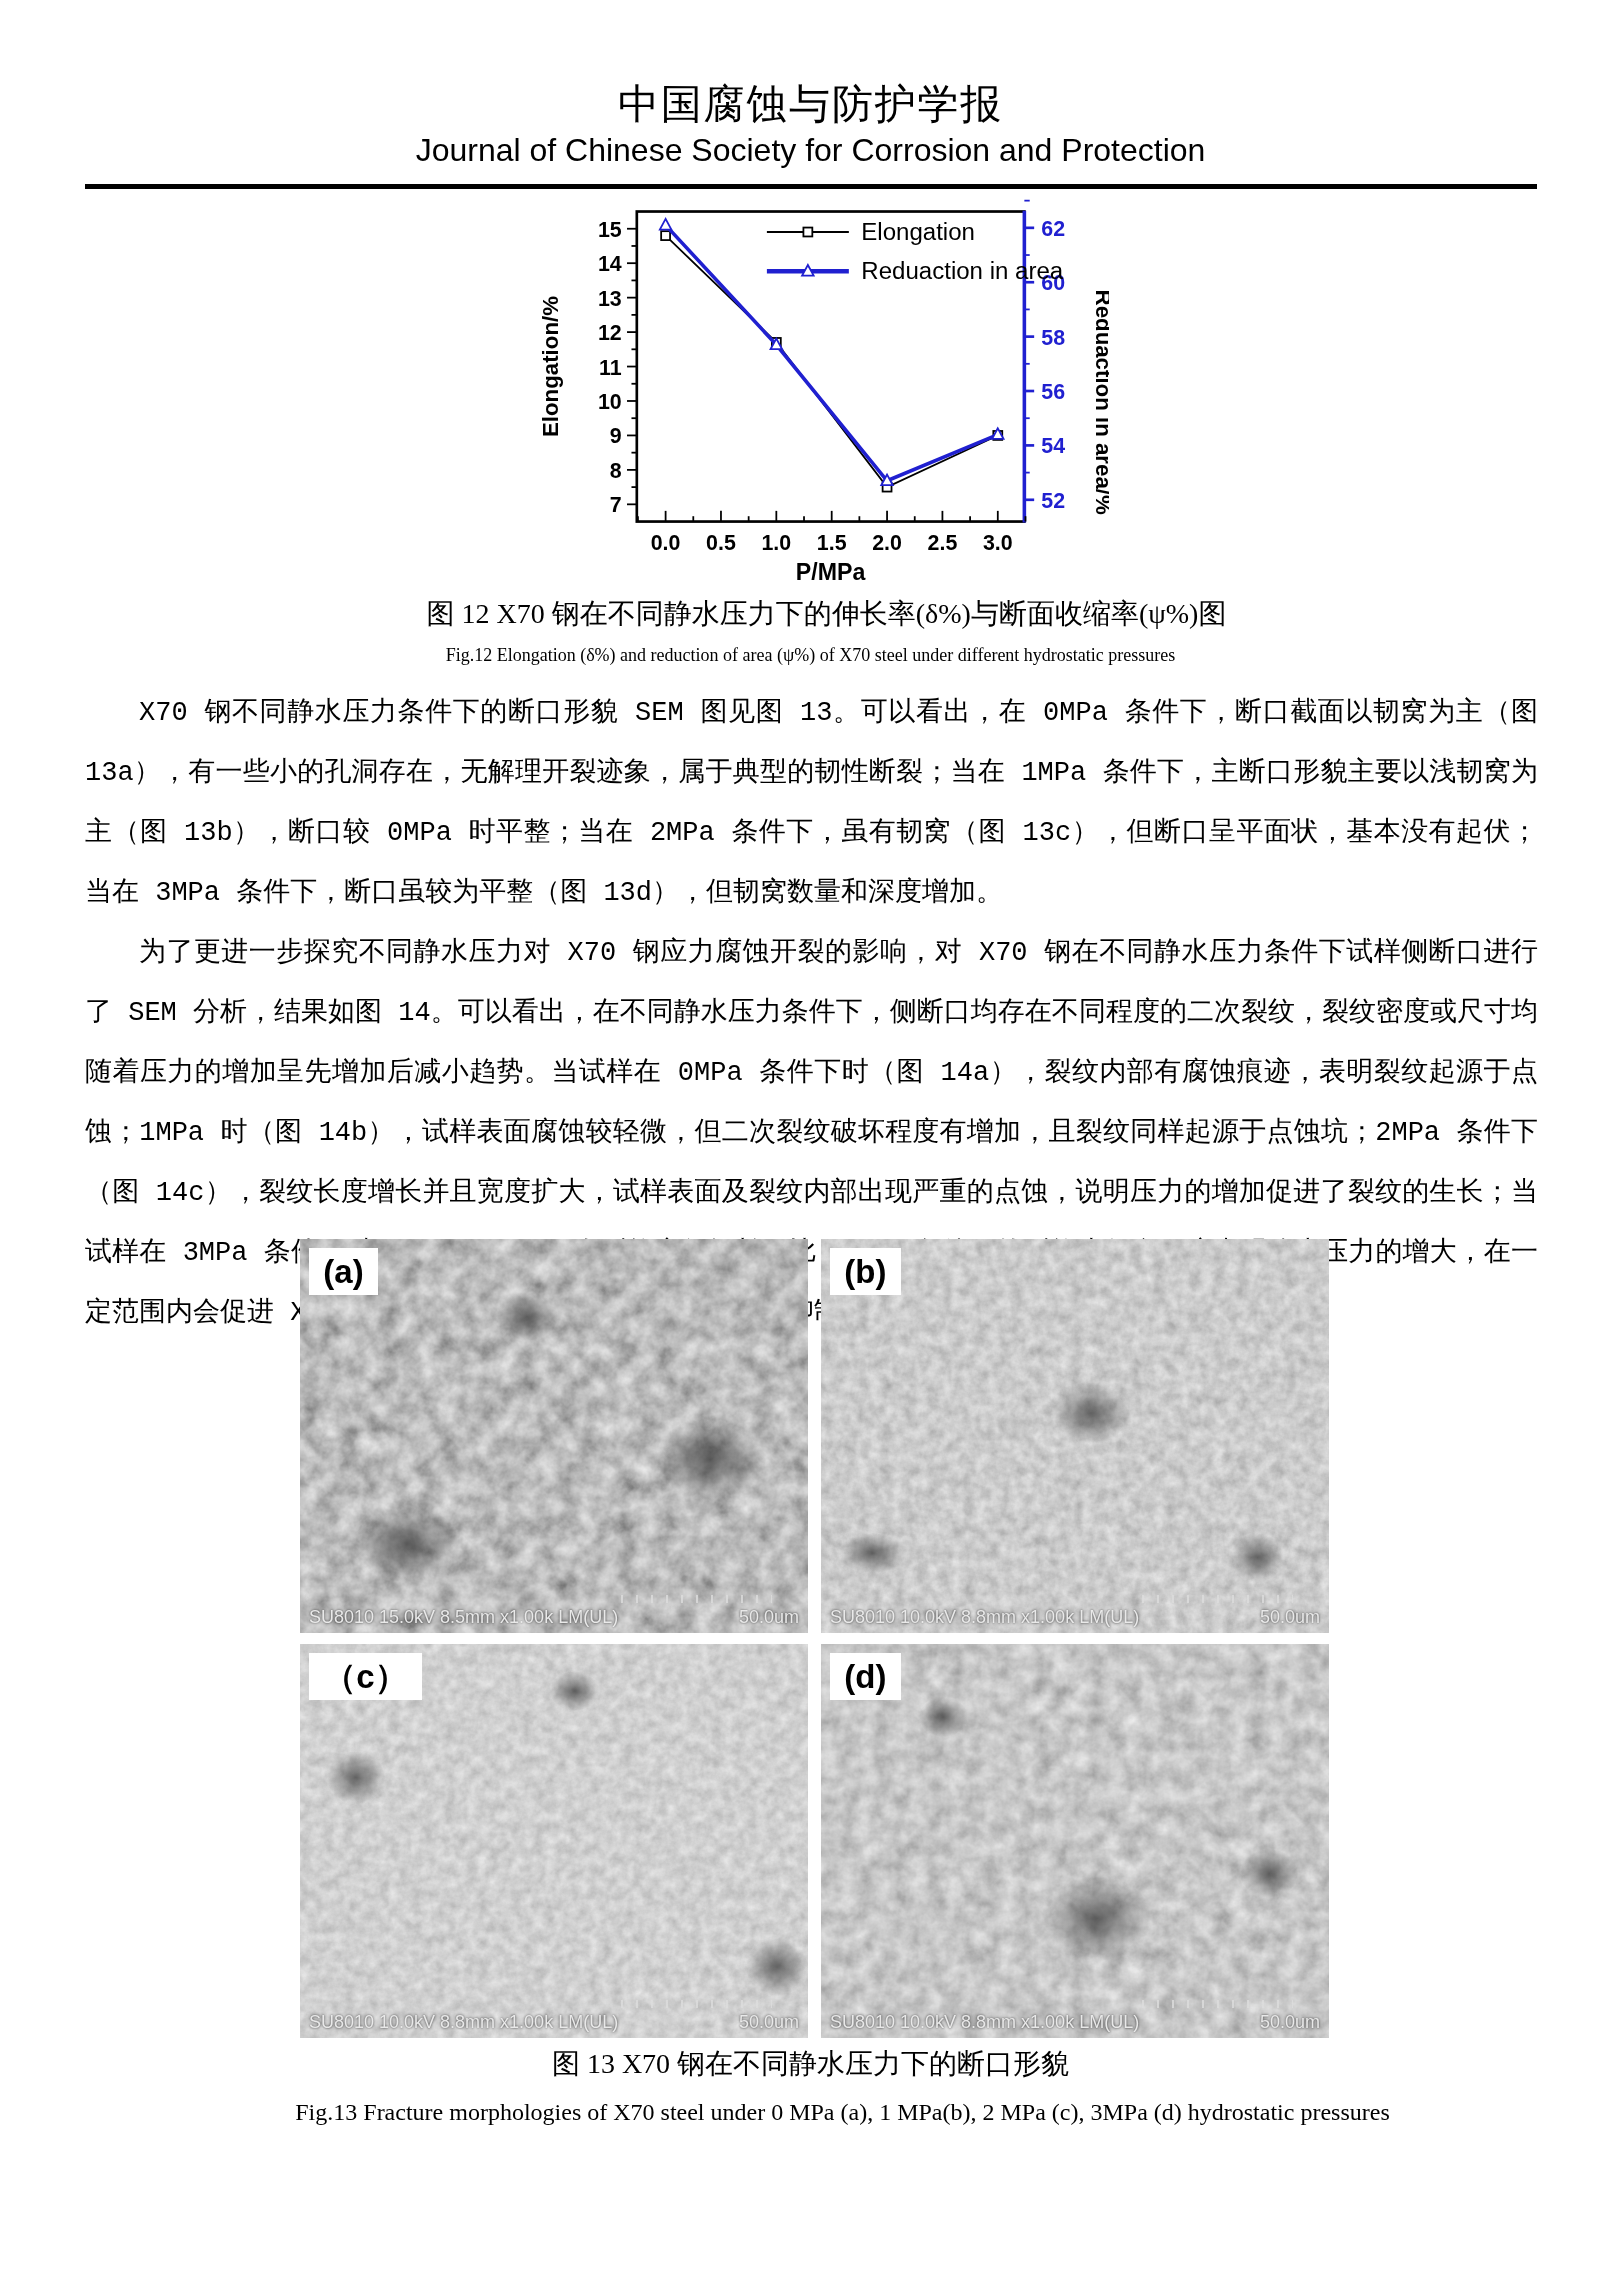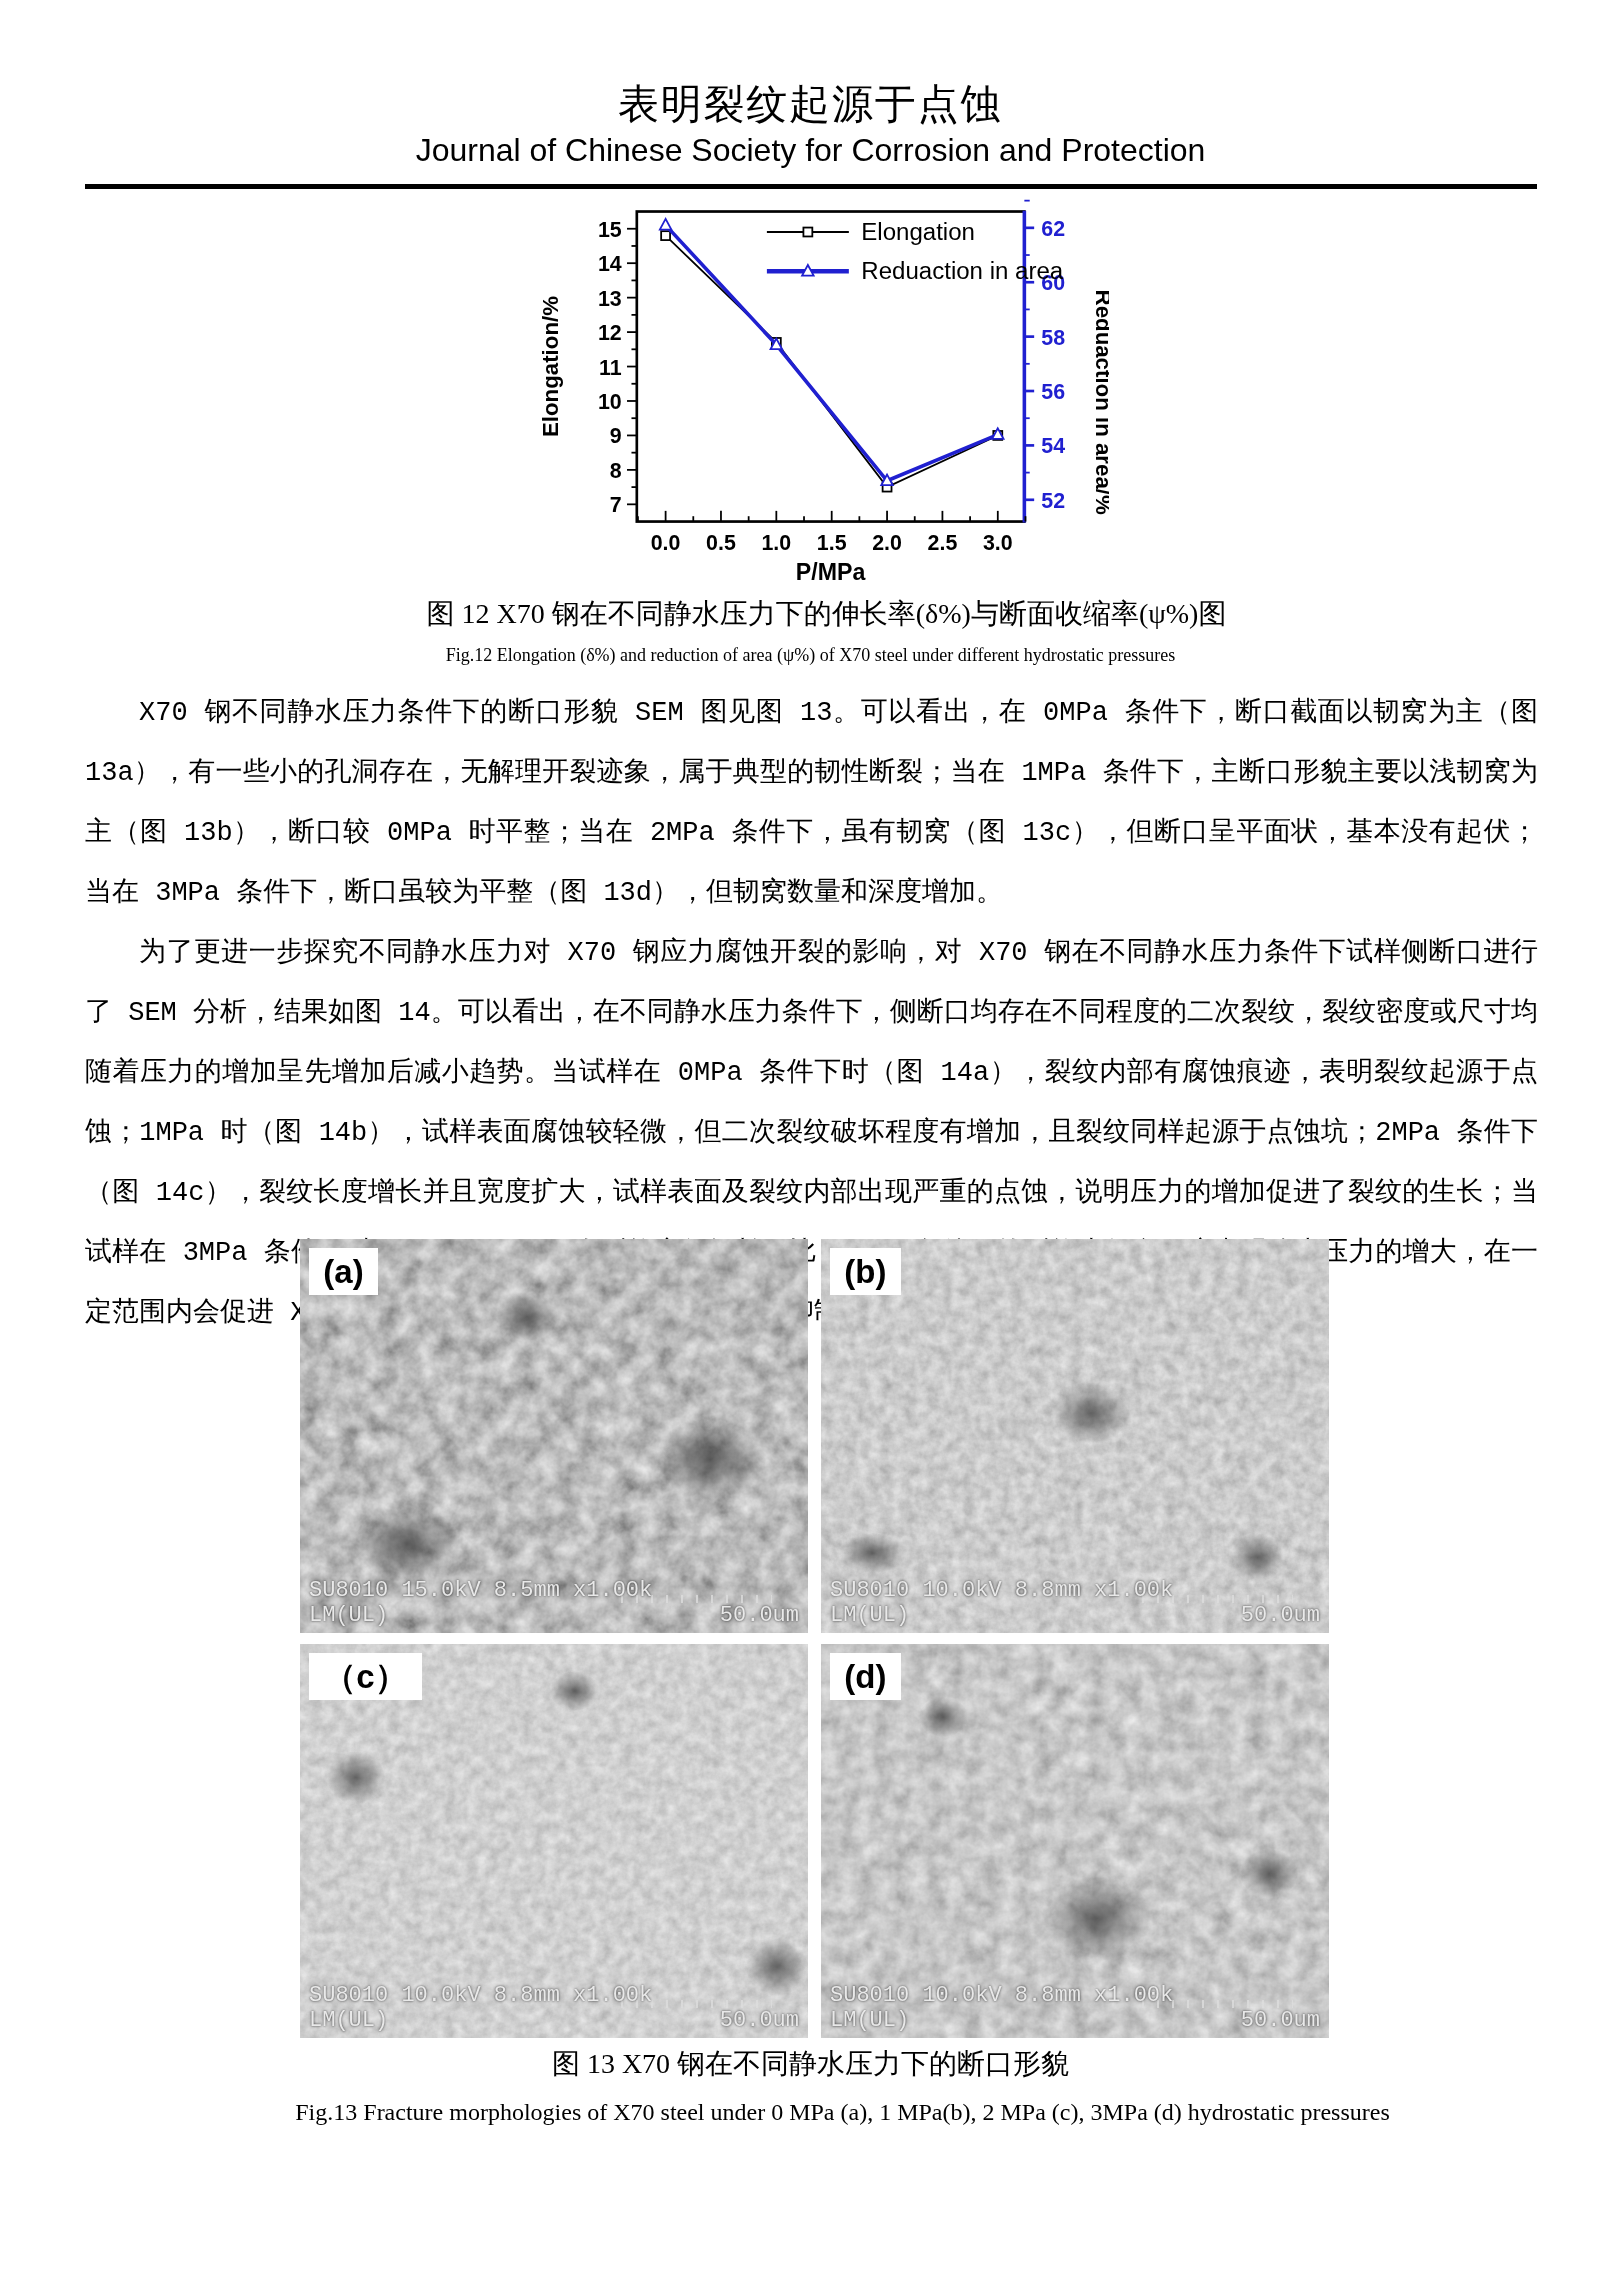--- a/index.html
+++ b/index.html
@@ -34,32 +34,32 @@
   .sem-a{left:0;top:0;}  .sem-b{left:521px;top:0;}
   .sem-c{left:0;top:405px;} .sem-d{left:521px;top:405px;}
   .sem-noise{position:absolute;left:0;top:0;width:100%;height:100%;display:block;}
   .dimple{position:absolute;border-radius:50%;
           background:radial-gradient(closest-side,rgba(30,30,30,.62),rgba(30,30,30,0));}
   .sem-label{position:absolute;left:9px;top:9px;background:#fff;color:#000;
              padding:7.1px 14.3px;font-family:"Liberation Sans",sans-serif;
              font-size:33px;font-weight:bold;line-height:1;}
   .sem-meta{position:absolute;left:9px;right:9px;bottom:5.3px;display:flex;
             justify-content:space-between;align-items:flex-end;
-            font-family:Liberation Mono, monospace;font-size:22px;color:#e9e9e9;
+            font-family:Liberation Sans, sans-serif;font-size:18px;color:#e9e9e9;
             text-shadow:0 0 2.7px rgba(0,0,0,.8);}
   .ruler{position:absolute;right:36px;bottom:30px;width:151px;height:8px;
          background:repeating-linear-gradient(90deg,#ddd 0 1.8px,transparent 1.8px 15px);
          opacity:.8;}
 </style>
 </head>
 <body>
 
 <div class="page">
 
-  <div class="title-zh">表明裂纹起源于点蚀</div>
+  <div class="title-zh">中国腐蚀与防护学报</div>
   <div class="title-en">Journal of Chinese Society for Corrosion and Protection</div>
   <div class="head-rule"></div>
 
   <div class="chart-wrap">
     <svg id="chart-svg" width="588" height="403" viewBox="0 0 660 452">
         <rect x="130" y="15" width="435" height="348" fill="none" stroke="#000" stroke-width="3"></rect>
         <line x1="565" y1="14" x2="565" y2="364" stroke="#2020d0" stroke-width="4"></line>
         <line x1="162.31428571428572" y1="363" x2="162.31428571428572" y2="351" stroke="#000" stroke-width="2"></line>
         <text x="162.31428571428572" y="395" font-family="&quot;Liberation Sans&quot;,sans-serif" font-weight="bold" font-size="24" fill="#000" text-anchor="middle">0.0</text>
         <line x1="193.3857142857143" y1="363" x2="193.3857142857143" y2="357" stroke="#000" stroke-width="2"></line>

